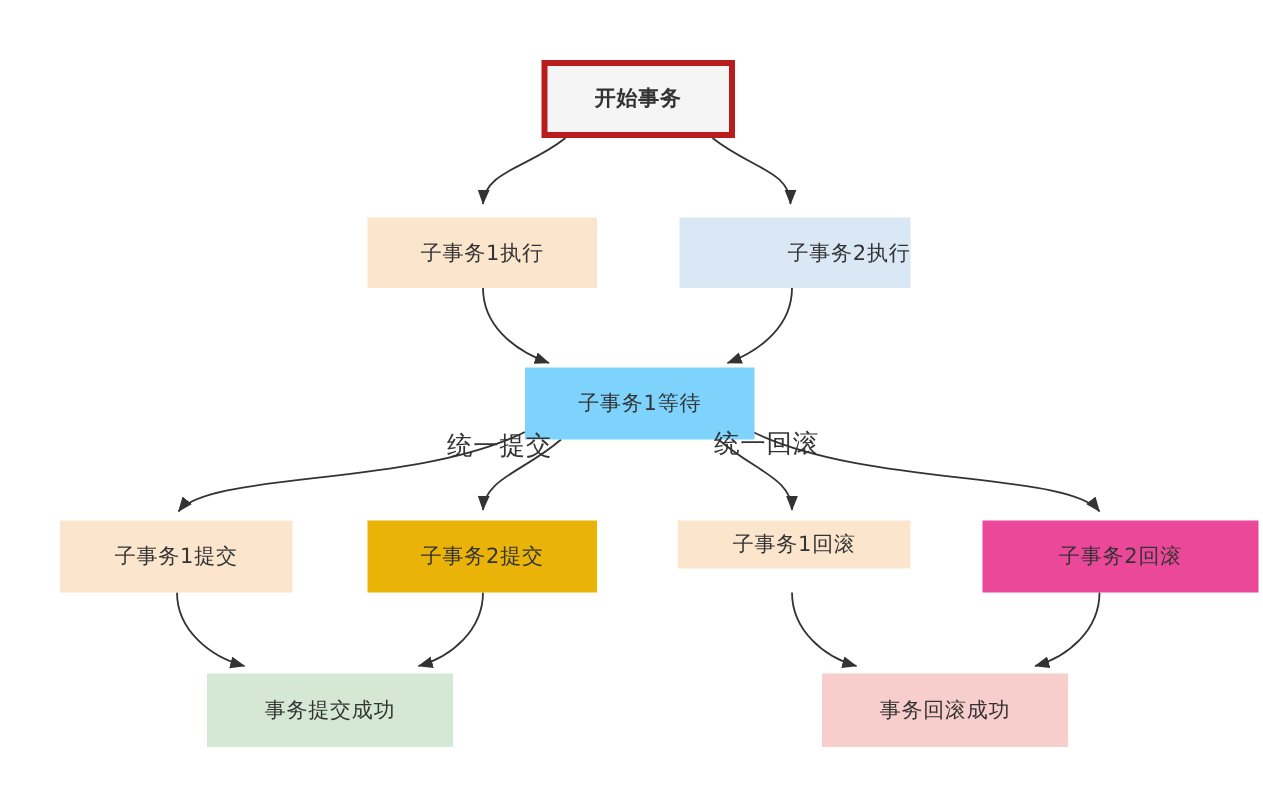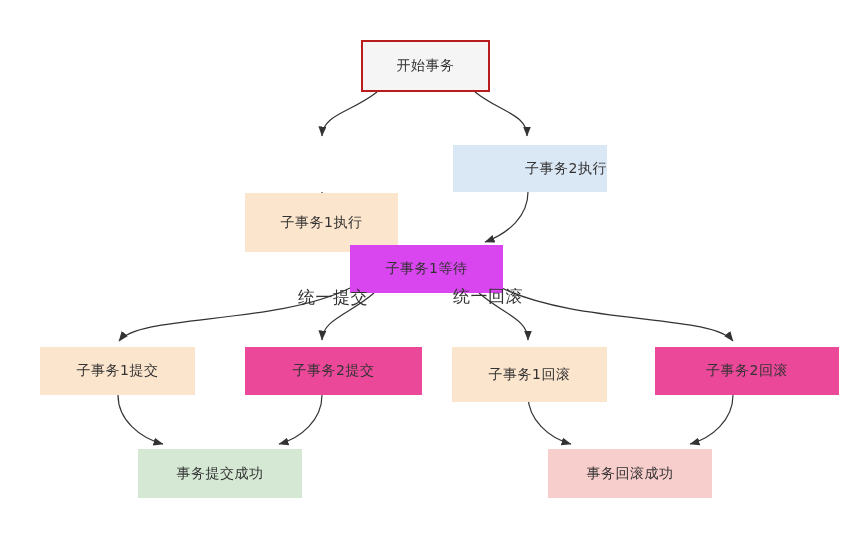--- a/index.html
+++ b/index.html
@@ -10,21 +10,21 @@
     font-family:"DejaVu Sans","Liberation Sans",sans-serif;
     overflow:hidden;
   }
   .edges{position:absolute;left:0;top:0;width:842px;height:541px;pointer-events:none;}
   .node{
     position:absolute;
     display:flex;align-items:center;justify-content:center;
     font-size:14px;color:#333333;letter-spacing:0.5px;
     box-sizing:border-box;text-align:center;
   }
-  .node-start{background:#F5F5F5;border:2px solid #b91c1c;}
+  .node-start{background:#F5F5F5;border:4px solid #b91c1c;font-weight:bold;}
   .node-orange{background:#FCE5CD;}
   .node-blue{background:#DAE7F5;}
   .node-green{background:#D5E8D4;}
   .node-pink{background:#F8CECC;}
   .edge-label{
     position:absolute;
     transform:translate(-50%,-50%);
     font-size:17px;color:#333333;letter-spacing:0.5px;
     white-space:nowrap;
   }
@@ -53,45 +53,45 @@
       <path marker-end="url(#arrow)" d="M 322,395 C 322,420 301,438 279,444"></path>
       <path marker-end="url(#arrow)" d="M 528,395 C 528,420 549,438 571,444"></path>
       <path marker-end="url(#arrow)" d="M 733,395 C 733,420 712,438 690,444"></path>
     </g>
   </svg>
 
   <div class="node node-start" style="left: 361px; top: 40px; width: 129px; height: 52px; background: rgb(245, 245, 245);">
     <span>开始事务</span>
   </div>
 
-  <div class="node node-orange" style="left: 245px; top: 145px; width: 153px; height: 59px; background: rgb(252, 229, 205); margin-top: 48px;">
+  <div class="node node-orange" style="left: 245px; top: 145px; width: 153px; height: 47px; background: rgb(252, 229, 205);">
     <span>子事务1执行</span>
   </div>
 
   <div class="node node-blue" style="left: 453px; top: 145px; width: 154px; height: 47px; background: rgb(218, 231, 245); justify-content: flex-end;">
     <span>子事务2执行</span>
   </div>
 
-  <div class="node node-orange" style="left: 350px; top: 245px; width: 153px; height: 48px; background: #d946ef;">
+  <div class="node node-orange" style="left: 350px; top: 245px; width: 153px; height: 48px; background: #7dd3fc;">
     <span>子事务1等待</span>
   </div>
 
   <div class="edge-label" style="left:333px;top:297px">统一提交</div>
 
-  <div class="edge-label" style="left:488px;top:296px">统一回滚</div>
+  <div class="edge-label" style="left:511px;top:296px">统一回滚</div>
 
   <div class="node node-orange" style="left: 40px; top: 347px; width: 155px; height: 48px; background: rgb(252, 229, 205); justify-content: center;">
     <span>子事务1提交</span>
   </div>
 
-  <div class="node node-blue" style="left: 245px; top: 347px; width: 177px; height: 48px; background: #ec4899; align-items: center;">
+  <div class="node node-blue" style="left: 245px; top: 347px; width: 153px; height: 48px; background: #eab308; align-items: center;">
     <span>子事务2提交</span>
   </div>
 
-  <div class="node node-orange" style="left: 452px; top: 347px; width: 155px; height: 55px; background: rgb(252, 229, 205);">
+  <div class="node node-orange" style="left: 452px; top: 347px; width: 155px; height: 32px; background: rgb(252, 229, 205);">
     <span>子事务1回滚</span>
   </div>
 
   <div class="node node-blue" style="left: 655px; top: 347px; width: 184px; height: 48px; background: #ec4899;">
     <span>子事务2回滚</span>
   </div>
 
   <div class="node node-pink" style="left: 548px; top: 449px; width: 164px; height: 49px; background: rgb(248, 206, 204);">
     <span>事务回滚成功</span>
   </div>

